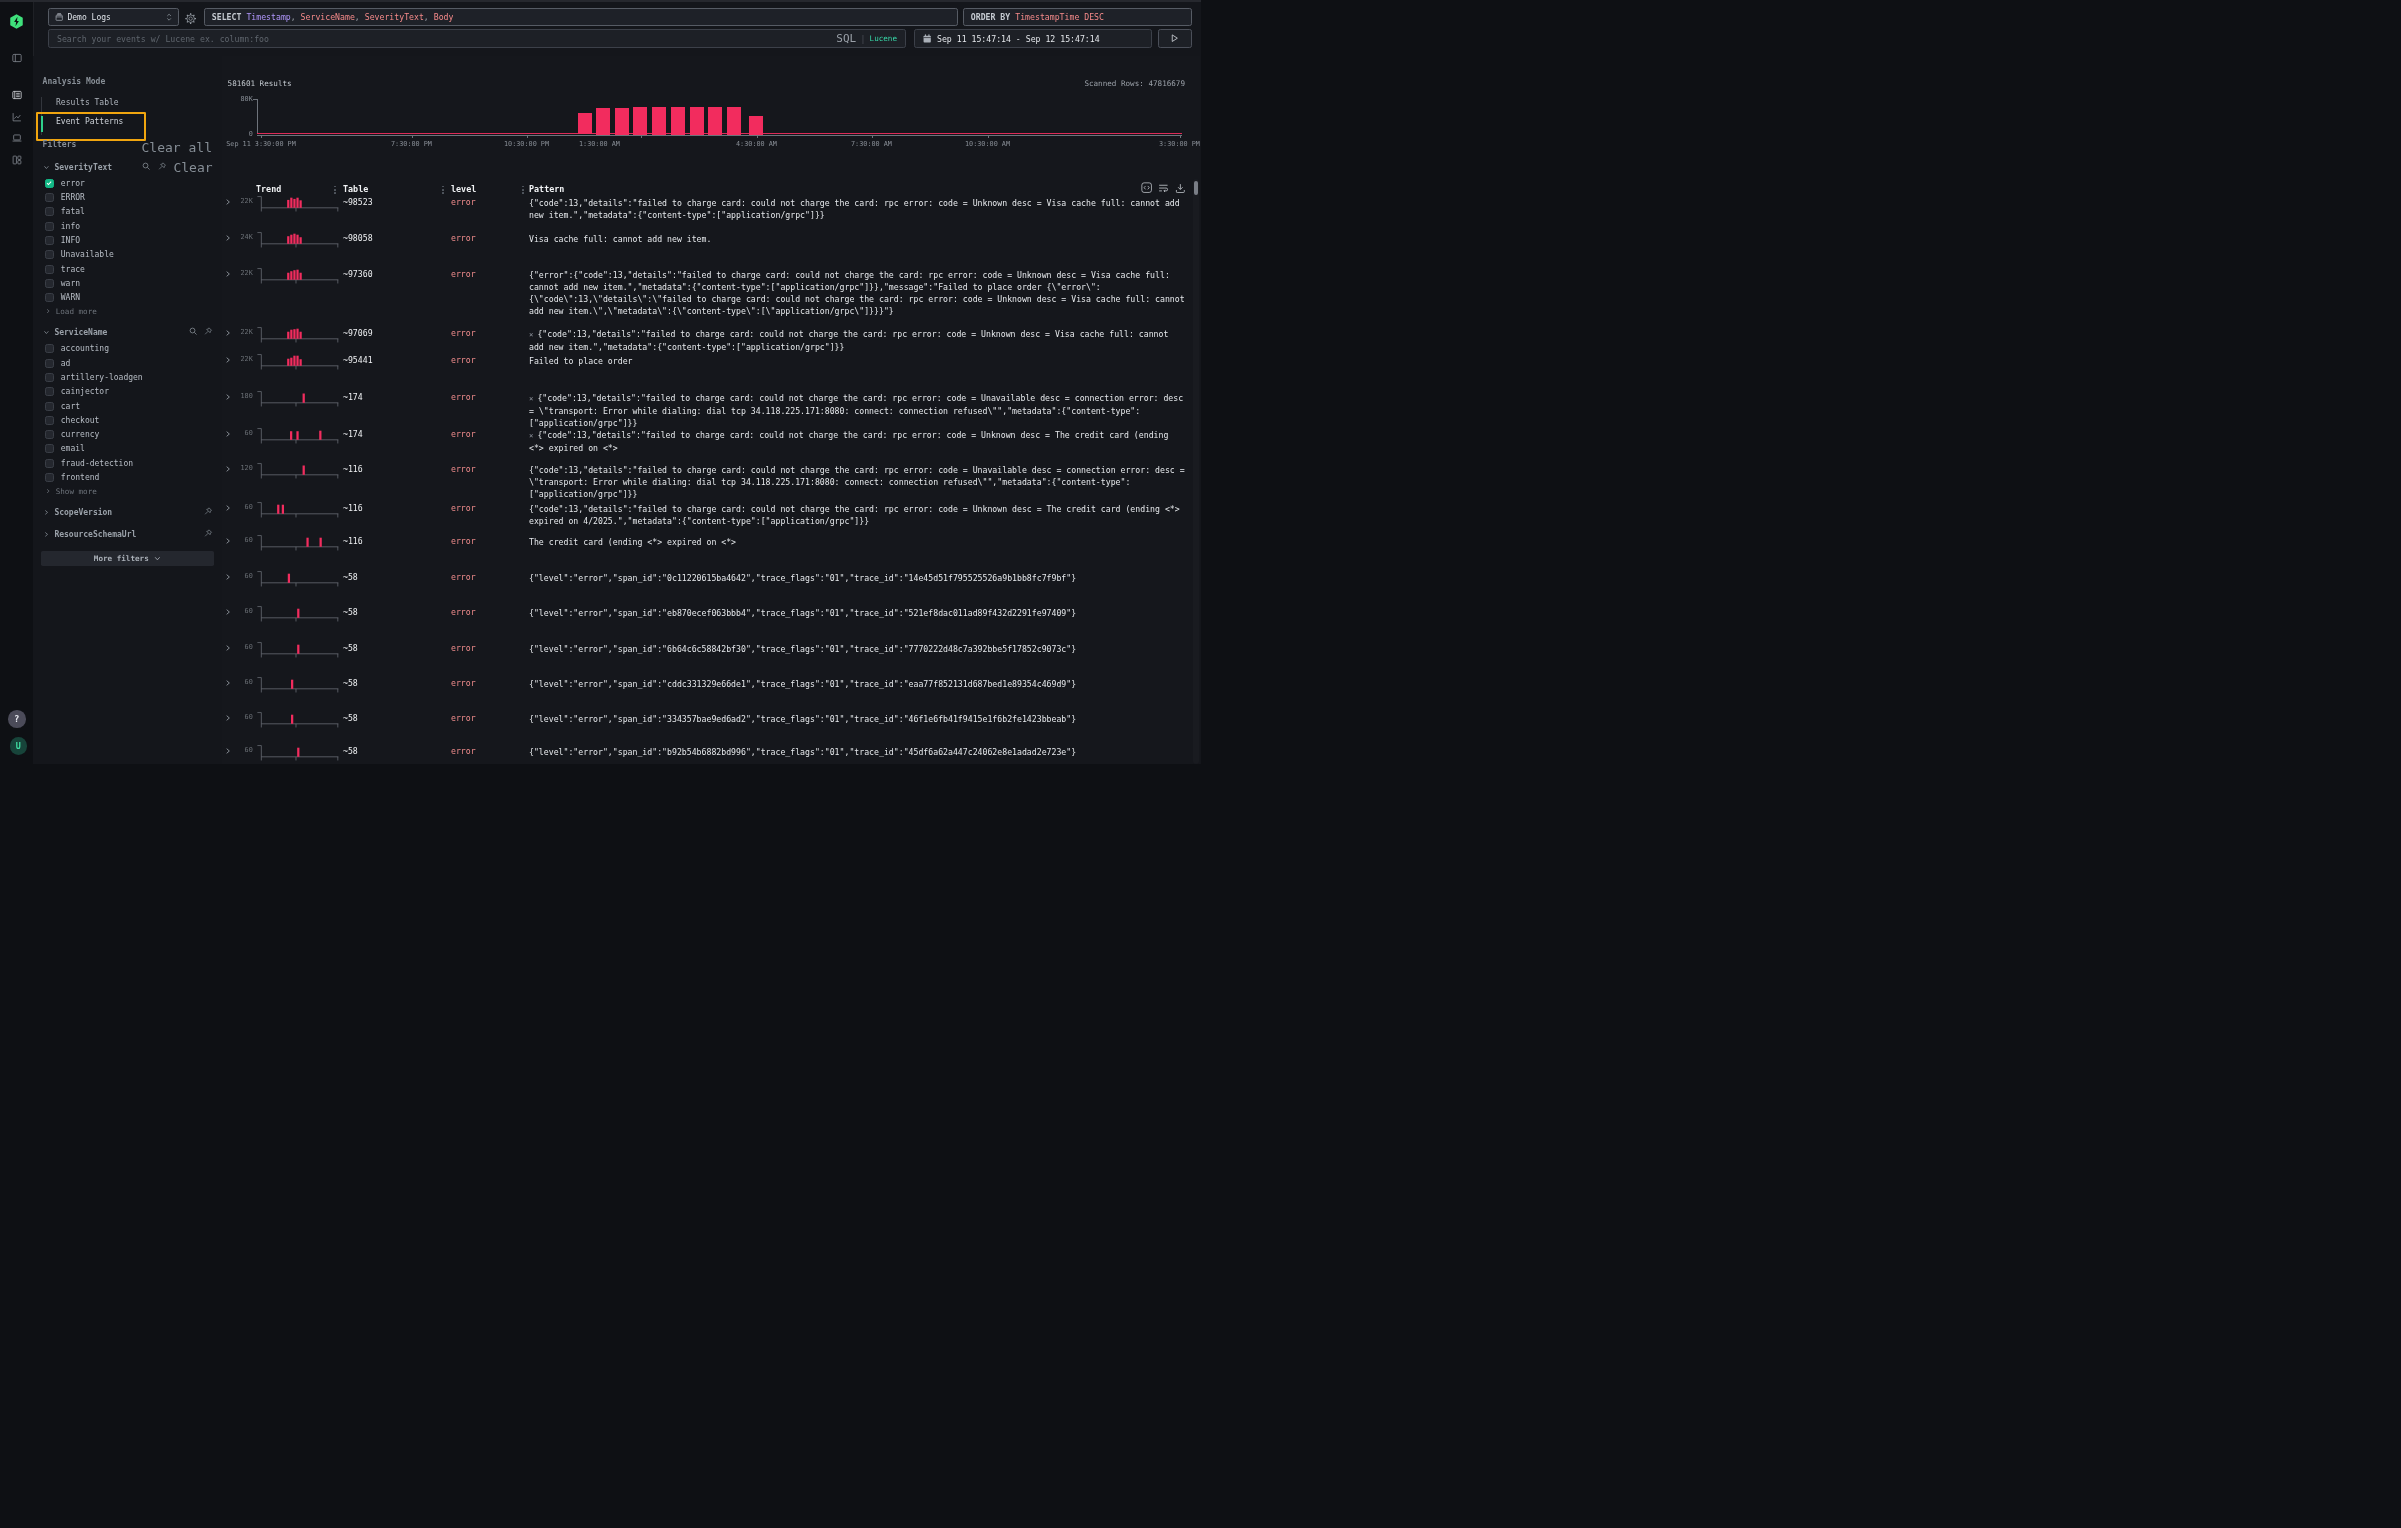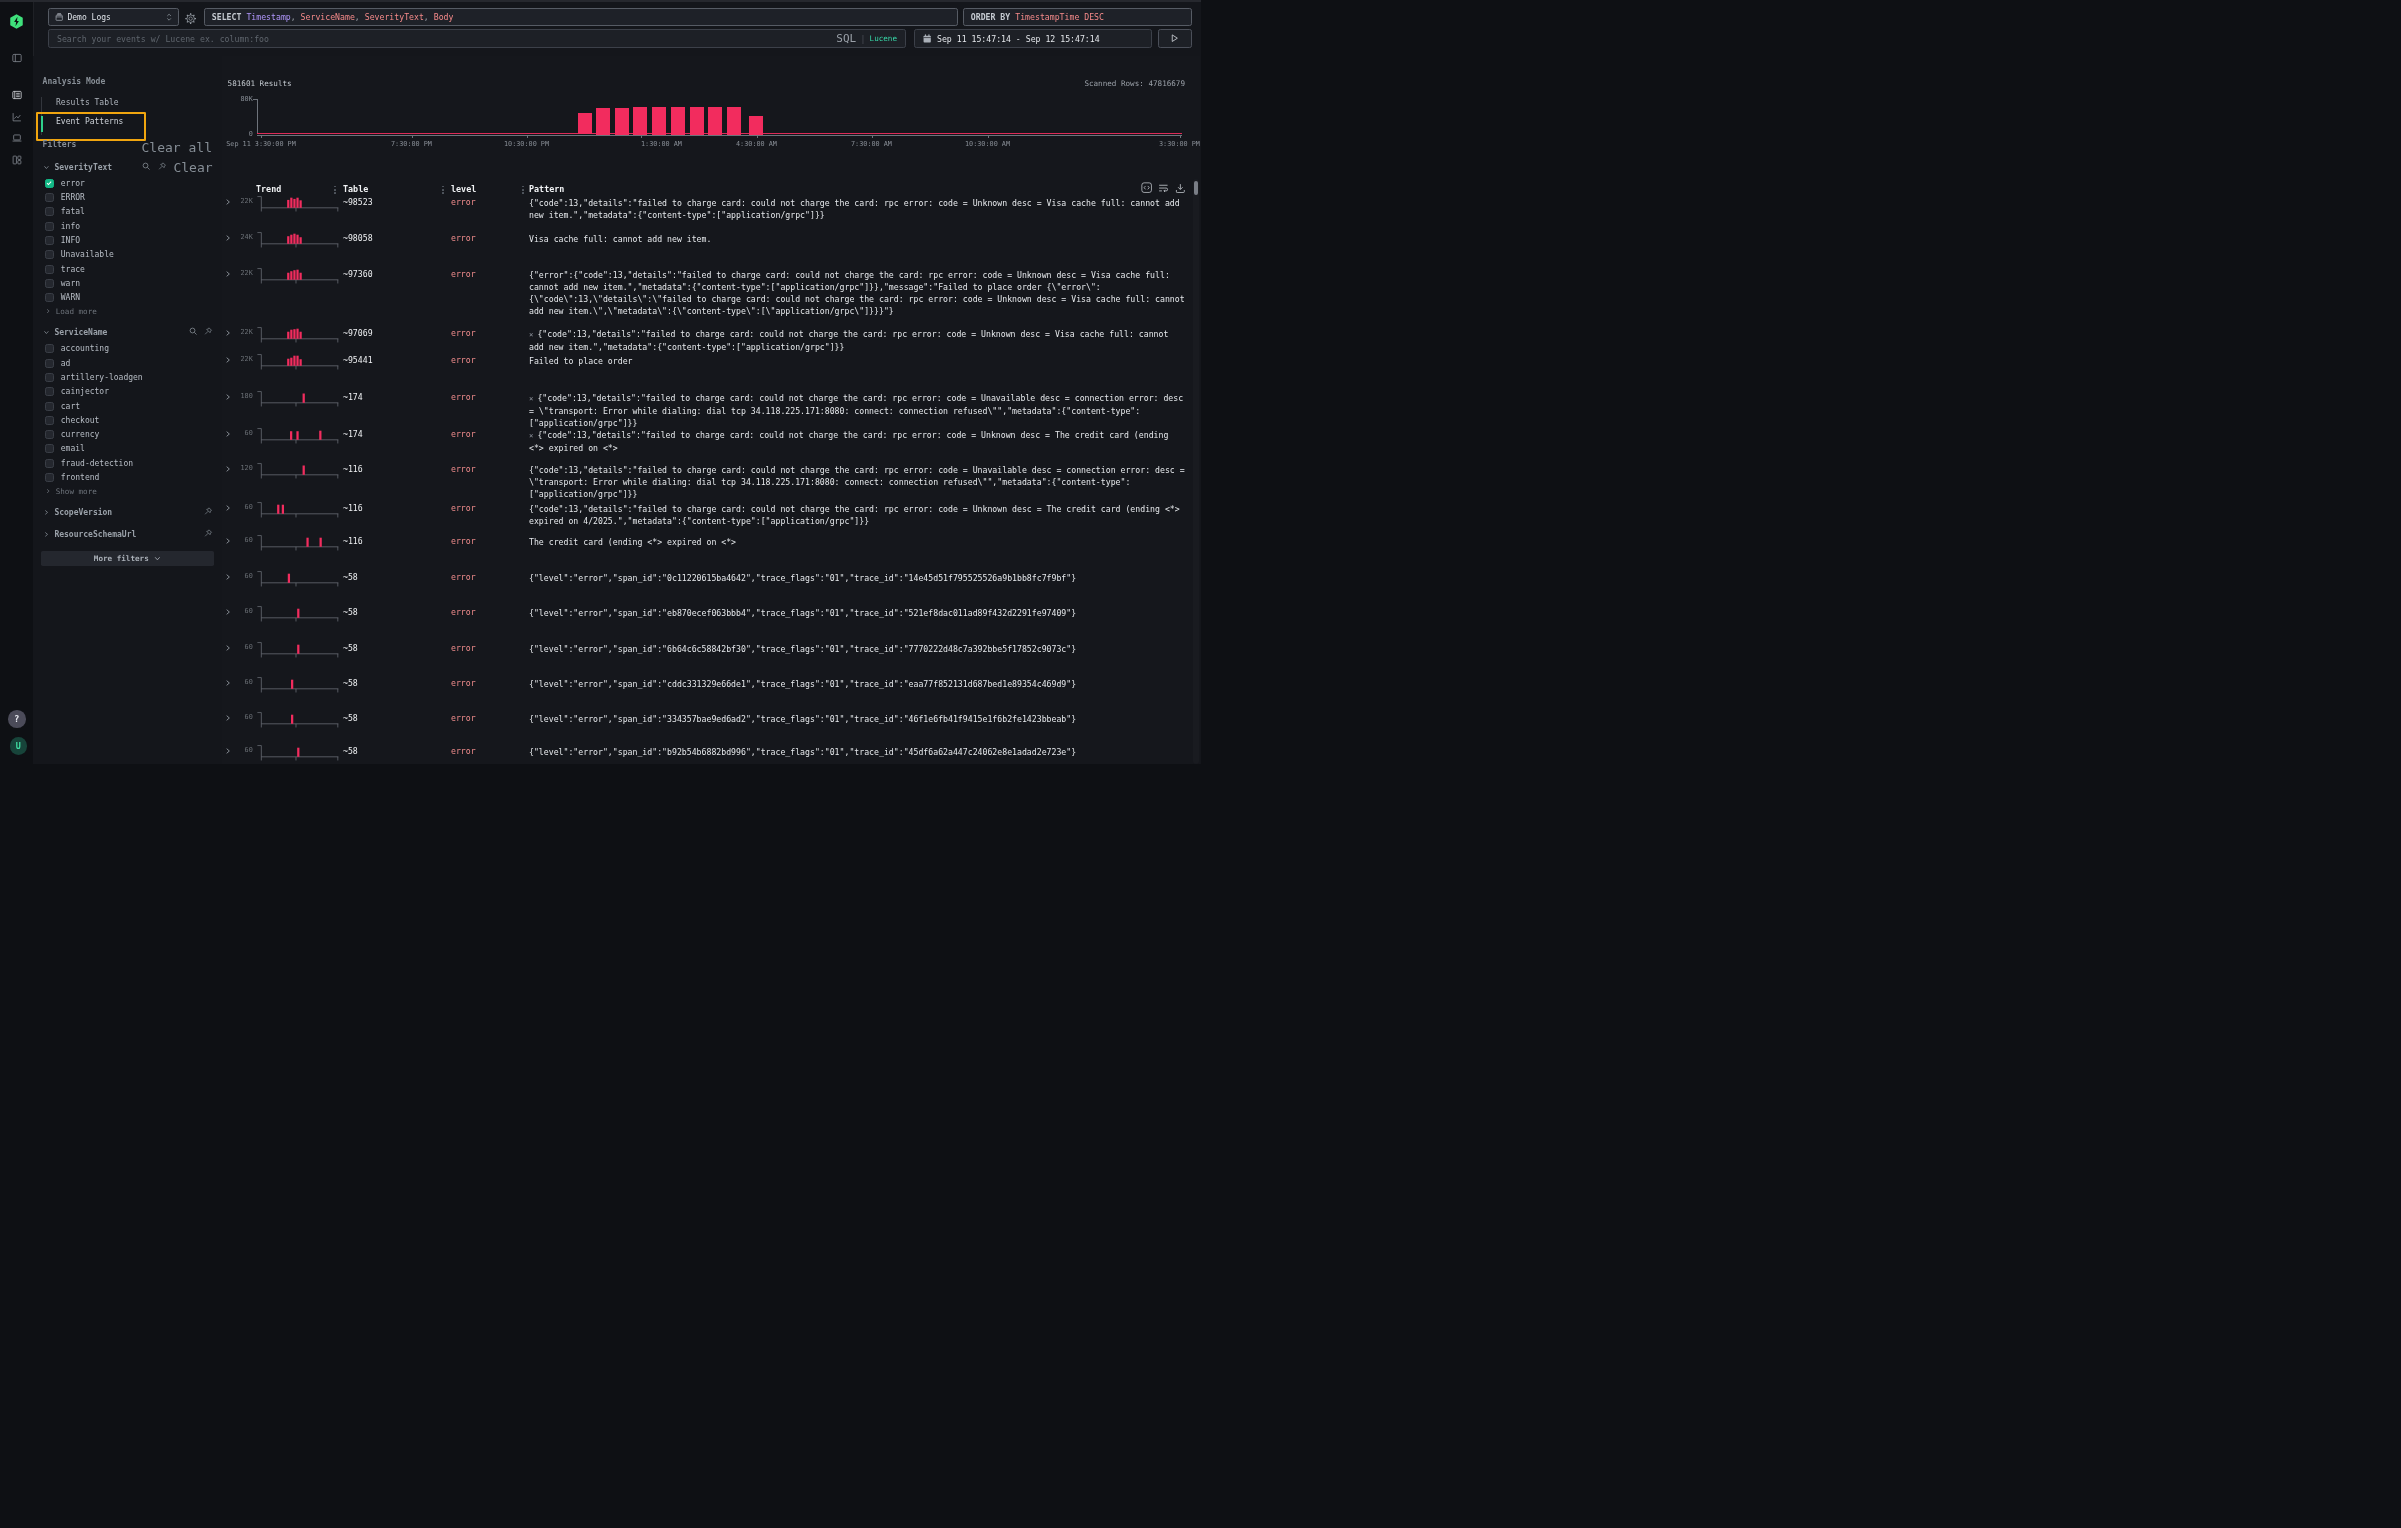--- a/index.html
+++ b/index.html
@@ -394,21 +394,21 @@
         <div class="bar abs" title="64000" style="left: 486px; top: 51px; width: 14px; height: 28px;"></div>
         <div class="bar abs" title="63000" style="left: 505px; top: 51px; width: 14px; height: 27.5px;"></div>
         <div class="bar abs" title="43000" style="left: 527px; top: 60px; width: 14px; height: 19px;"></div>
         <div class="axis abs" style="left: 39px; top: 79px; width: 0.6px; height: 3.4px;"></div>
         <div class="chart-lab abs" style="left: -11.5px; top: 84px; width: 101px; text-align: center; white-space: nowrap;">Sep 11 3:30:00 PM</div>
         <div class="axis abs" style="left: 190px; top: 79px; width: 0.6px; height: 3.4px;"></div>
         <div class="chart-lab abs" style="left: 139px; top: 84px; width: 101px; text-align: center; white-space: nowrap;">7:30:00 PM</div>
         <div class="axis abs" style="left: 305px; top: 79px; width: 0.6px; height: 3.4px;"></div>
         <div class="chart-lab abs" style="left: 254px; top: 84px; width: 101px; text-align: center; white-space: nowrap;">10:30:00 PM</div>
         <div class="axis abs" style="left: 419px; top: 79px; width: 0.6px; height: 3.4px;"></div>
-        <div class="chart-lab abs" style="left: 389px; top: 84px; width: 101px; text-align: center; white-space: nowrap;">1:30:00 AM</div>
+        <div class="chart-lab abs" style="left: 357px; top: 84px; width: 101px; text-align: left; white-space: nowrap;">1:30:00 AM</div>
         <div class="axis abs" style="left: 535px; top: 79px; width: 0.6px; height: 3.4px;"></div>
         <div class="chart-lab abs" style="left: 484px; top: 84px; width: 101px; text-align: center; white-space: nowrap;">4:30:00 AM</div>
         <div class="axis abs" style="left: 650px; top: 79px; width: 0.6px; height: 3.4px;"></div>
         <div class="chart-lab abs" style="left: 599px; top: 84px; width: 101px; text-align: center; white-space: nowrap;">7:30:00 AM</div>
         <div class="axis abs" style="left: 766px; top: 79px; width: 0.6px; height: 3.4px;"></div>
         <div class="chart-lab abs" style="left: 715px; top: 84px; width: 101px; text-align: center; white-space: nowrap;">10:30:00 AM</div>
         <div class="axis abs" style="left: 958px; top: 79px; width: 0.6px; height: 3.4px;"></div>
         <div class="chart-lab abs" style="left: 907px; top: 84px; width: 101px; text-align: center; white-space: nowrap;">3:30:00 PM</div>
       </div>
     <div id="thead">

